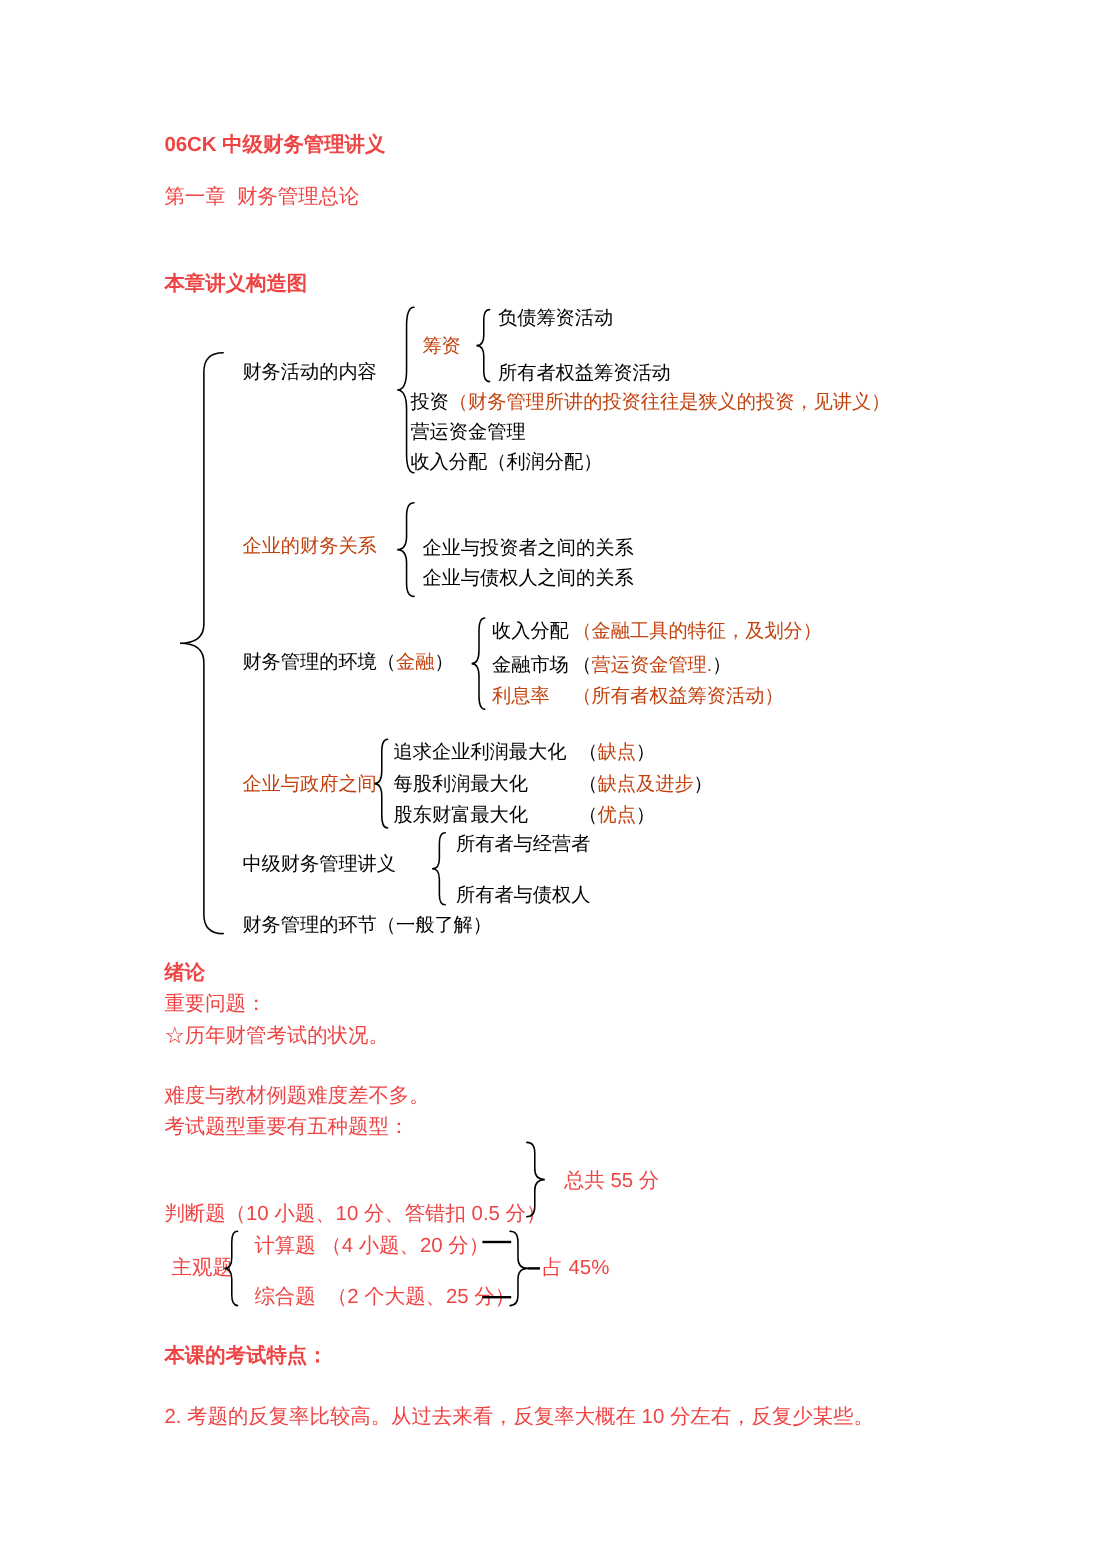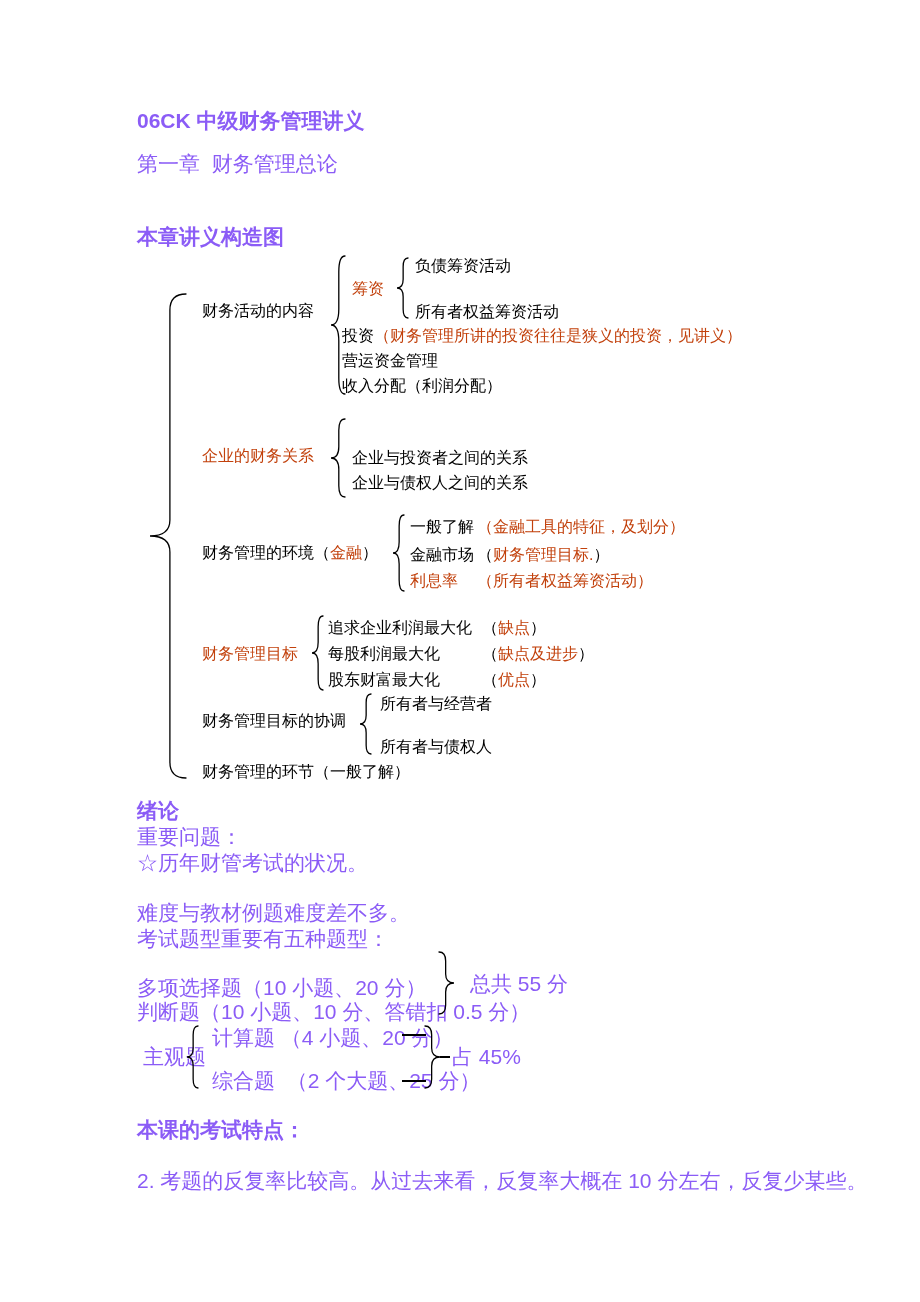--- a/index.html
+++ b/index.html
@@ -1,20 +1,20 @@
 <!DOCTYPE html>
 <html><head>
 <meta charset="utf-8">
 <style>
   html,body{margin:0;padding:0;background:#fff;}
   .canvas{
     position:relative;width:920px;height:1302px;background:#ffffff;
     font-family:"Liberation Sans",sans-serif;color:#000;overflow:hidden;
   }
-  .t{position:absolute;white-space:pre;font-size:21px;line-height:21px;color:#8b5cf6;}
+  .t{position:absolute;white-space:pre;font-size:17px;line-height:21px;color:#ef4444;}
   .d{position:absolute;white-space:pre;font-size:16px;line-height:20px;color:#000;}
   .b{font-weight:bold;}
   .r{color:#c2410c;}
   svg.brace{position:absolute;overflow:visible;}
   .hline{position:absolute;height:2px;background:#000;}
 </style>
 </head>
 <body>
 
 <div class="canvas">
@@ -45,54 +45,53 @@
   <svg class="brace" style="left:330px;top:418px" width="16" height="80" viewBox="0 0 16 80">
       <path d="M 15 1 Q 8.8 1 8.8 12.200000000000001 L 8.8 28.799999999999997 Q 8.8 40 1 40 Q 8.8 40 8.8 51.2 L 8.8 67.8 Q 8.8 79 15 79" fill="none" stroke="#000" stroke-width="1.3" stroke-linecap="round"></path>
     </svg>
   <div class="d" style="left:352px;top:448px">企业与投资者之间的关系</div>
   <div class="d" style="left:352px;top:473px">企业与债权人之间的关系</div>
 
   <div class="d" style="left:202px;top:543px"><span>财务管理的环境（</span><span class="r">金融</span><span>）</span></div>
   <svg class="brace" style="left:392px;top:514px" width="13" height="78" viewBox="0 0 13 78">
       <path d="M 12 1 Q 7.15 1 7.15 11.920000000000002 L 7.15 28.08 Q 7.15 39 1 39 Q 7.15 39 7.15 49.92 L 7.15 66.08 Q 7.15 77 12 77" fill="none" stroke="#000" stroke-width="1.3" stroke-linecap="round"></path>
     </svg>
-  <div class="d" style="left:410px;top:517px">一般了解</div>
+  <div class="d" style="left:410px;top:517px">收入分配</div>
   <div class="d r" style="left:477px;top:517px">（金融工具的特征，及划分）</div>
   <div class="d" style="left:410px;top:545px">金融市场</div>
-  <div class="d" style="left:477px;top:545px"><span>（</span><span class="r">财务管理目标.</span><span>）</span></div>
+  <div class="d" style="left:477px;top:545px"><span>（</span><span class="r">营运资金管理.</span><span>）</span></div>
   <div class="d r" style="left:410px;top:571px">利息率</div>
   <div class="d r" style="left:477px;top:571px">（所有者权益筹资活动）</div>
 
-  <div class="d r" style="left:202px;top:644px">财务管理目标</div>
+  <div class="d r" style="left:202px;top:644px">企业与政府之间</div>
   <svg class="brace" style="left:311px;top:615px" width="13" height="76" viewBox="0 0 13 76">
       <path d="M 12 1 Q 7.15 1 7.15 11.64 L 7.15 27.36 Q 7.15 38 1 38 Q 7.15 38 7.15 48.64 L 7.15 64.36 Q 7.15 75 12 75" fill="none" stroke="#000" stroke-width="1.3" stroke-linecap="round"></path>
     </svg>
   <div class="d" style="left:328px;top:618px">追求企业利润最大化</div>
   <div class="d" style="left:482px;top:618px"><span>（</span><span class="r">缺点</span><span>）</span></div>
   <div class="d" style="left:328px;top:644px">每股利润最大化</div>
   <div class="d" style="left:482px;top:644px"><span>（</span><span class="r">缺点及进步</span><span>）</span></div>
   <div class="d" style="left:328px;top:670px">股东财富最大化</div>
   <div class="d" style="left:482px;top:670px"><span>（</span><span class="r">优点</span><span>）</span></div>
 
-  <div class="d" style="left:202px;top:711px">财务管理目标的协调</div>
+  <div class="d" style="left:202px;top:711px">中级财务管理讲义</div>
   <svg class="brace" style="left:359px;top:693px" width="13" height="62" viewBox="0 0 13 62">
       <path d="M 12 1 Q 7.15 1 7.15 9.680000000000001 L 7.15 22.32 Q 7.15 31 1 31 Q 7.15 31 7.15 39.68 L 7.15 52.32 Q 7.15 61 12 61" fill="none" stroke="#000" stroke-width="1.3" stroke-linecap="round"></path>
     </svg>
   <div class="d" style="left:380px;top:694px">所有者与经营者</div>
   <div class="d" style="left:380px;top:737px">所有者与债权人</div>
 
   <div class="d" style="left:202px;top:762px">财务管理的环节（一般了解）</div>
 
   <div class="t b" style="left:137px;top:800px">绪论</div>
   <div class="t" style="left:137px;top:826px">重要问题：</div>
   <div class="t" style="left:137px;top:852px">☆历年财管考试的状况。</div>
   <div class="t" style="left:137px;top:902px">难度与教材例题难度差不多。</div>
   <div class="t" style="left:137px;top:928px">考试题型重要有五种题型：</div>
 
-  <div class="t" style="left:137px;top:977px">多项选择题（10 小题、20 分）</div>
   <div class="t" style="left:137px;top:1001px">判断题（10 小题、10 分、答错扣 0.5 分）</div>
   <svg class="brace" style="left:438px;top:951px" width="17" height="64" viewBox="0 0 17 64">
       <path d="M 1 1 Q 7.65 1 7.65 9.96 L 7.65 23.04 Q 7.65 32 16 32 Q 7.65 32 7.65 40.96 L 7.65 54.04 Q 7.65 63 1 63" fill="none" stroke="#000" stroke-width="1.3" stroke-linecap="round"></path>
     </svg>
   <div class="t" style="left:470px;top:973px">总共 55 分</div>
 
   <div class="t" style="left:143px;top:1046px">主观题</div>
   <svg class="brace" style="left:186px;top:1025px" width="13" height="64" viewBox="0 0 13 64">
       <path d="M 12 1 Q 7.15 1 7.15 9.96 L 7.15 23.04 Q 7.15 32 1 32 Q 7.15 32 7.15 40.96 L 7.15 54.04 Q 7.15 63 12 63" fill="none" stroke="#000" stroke-width="1.3" stroke-linecap="round"></path>
     </svg>

